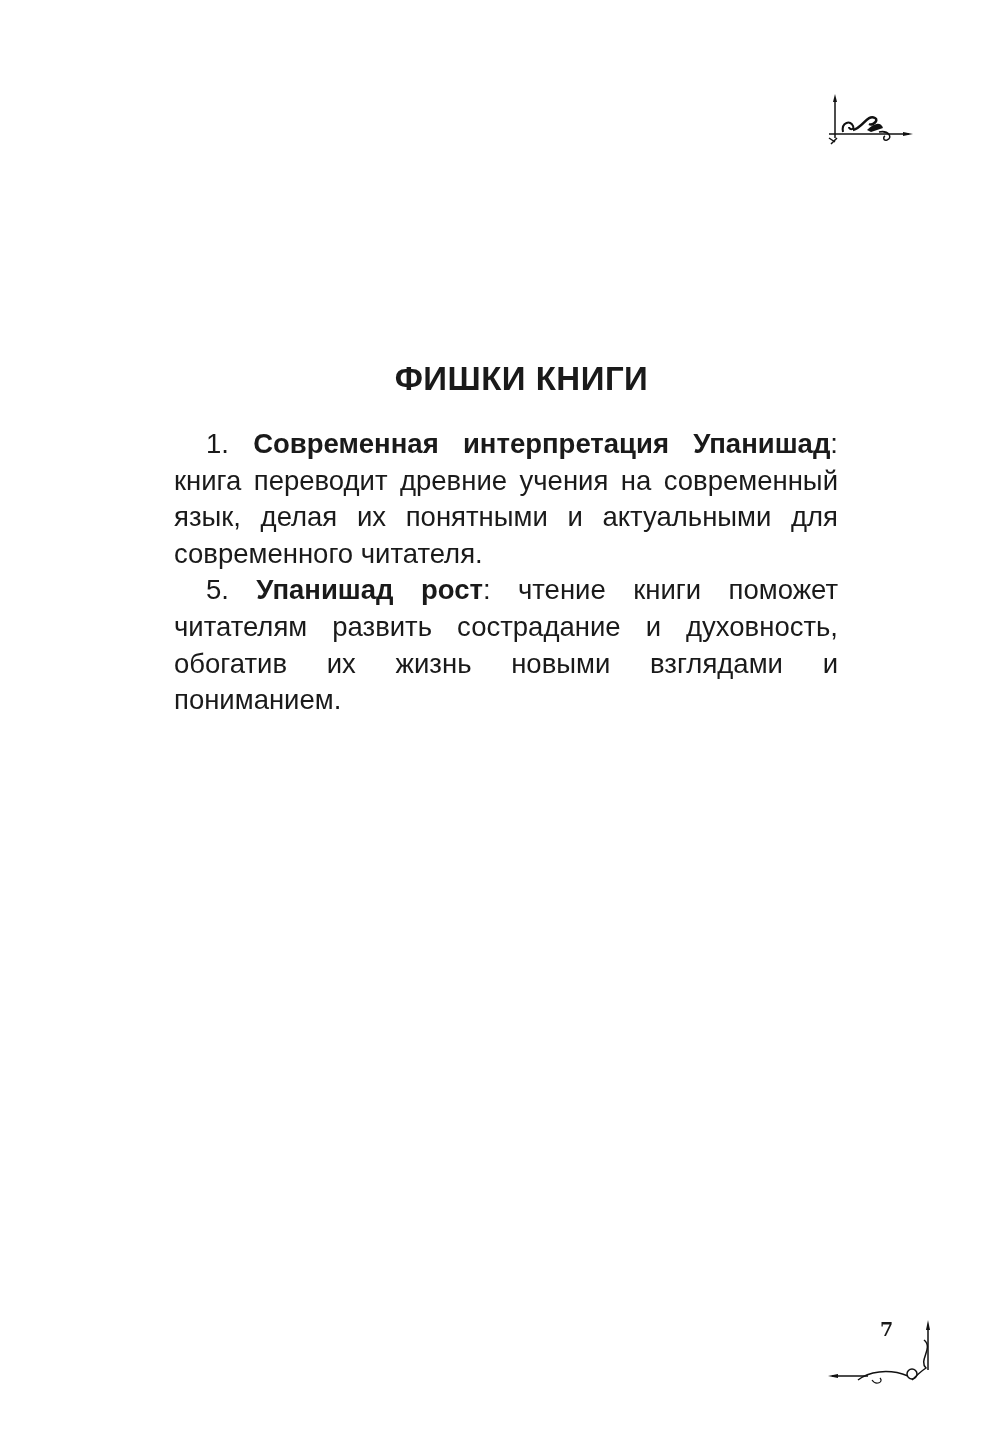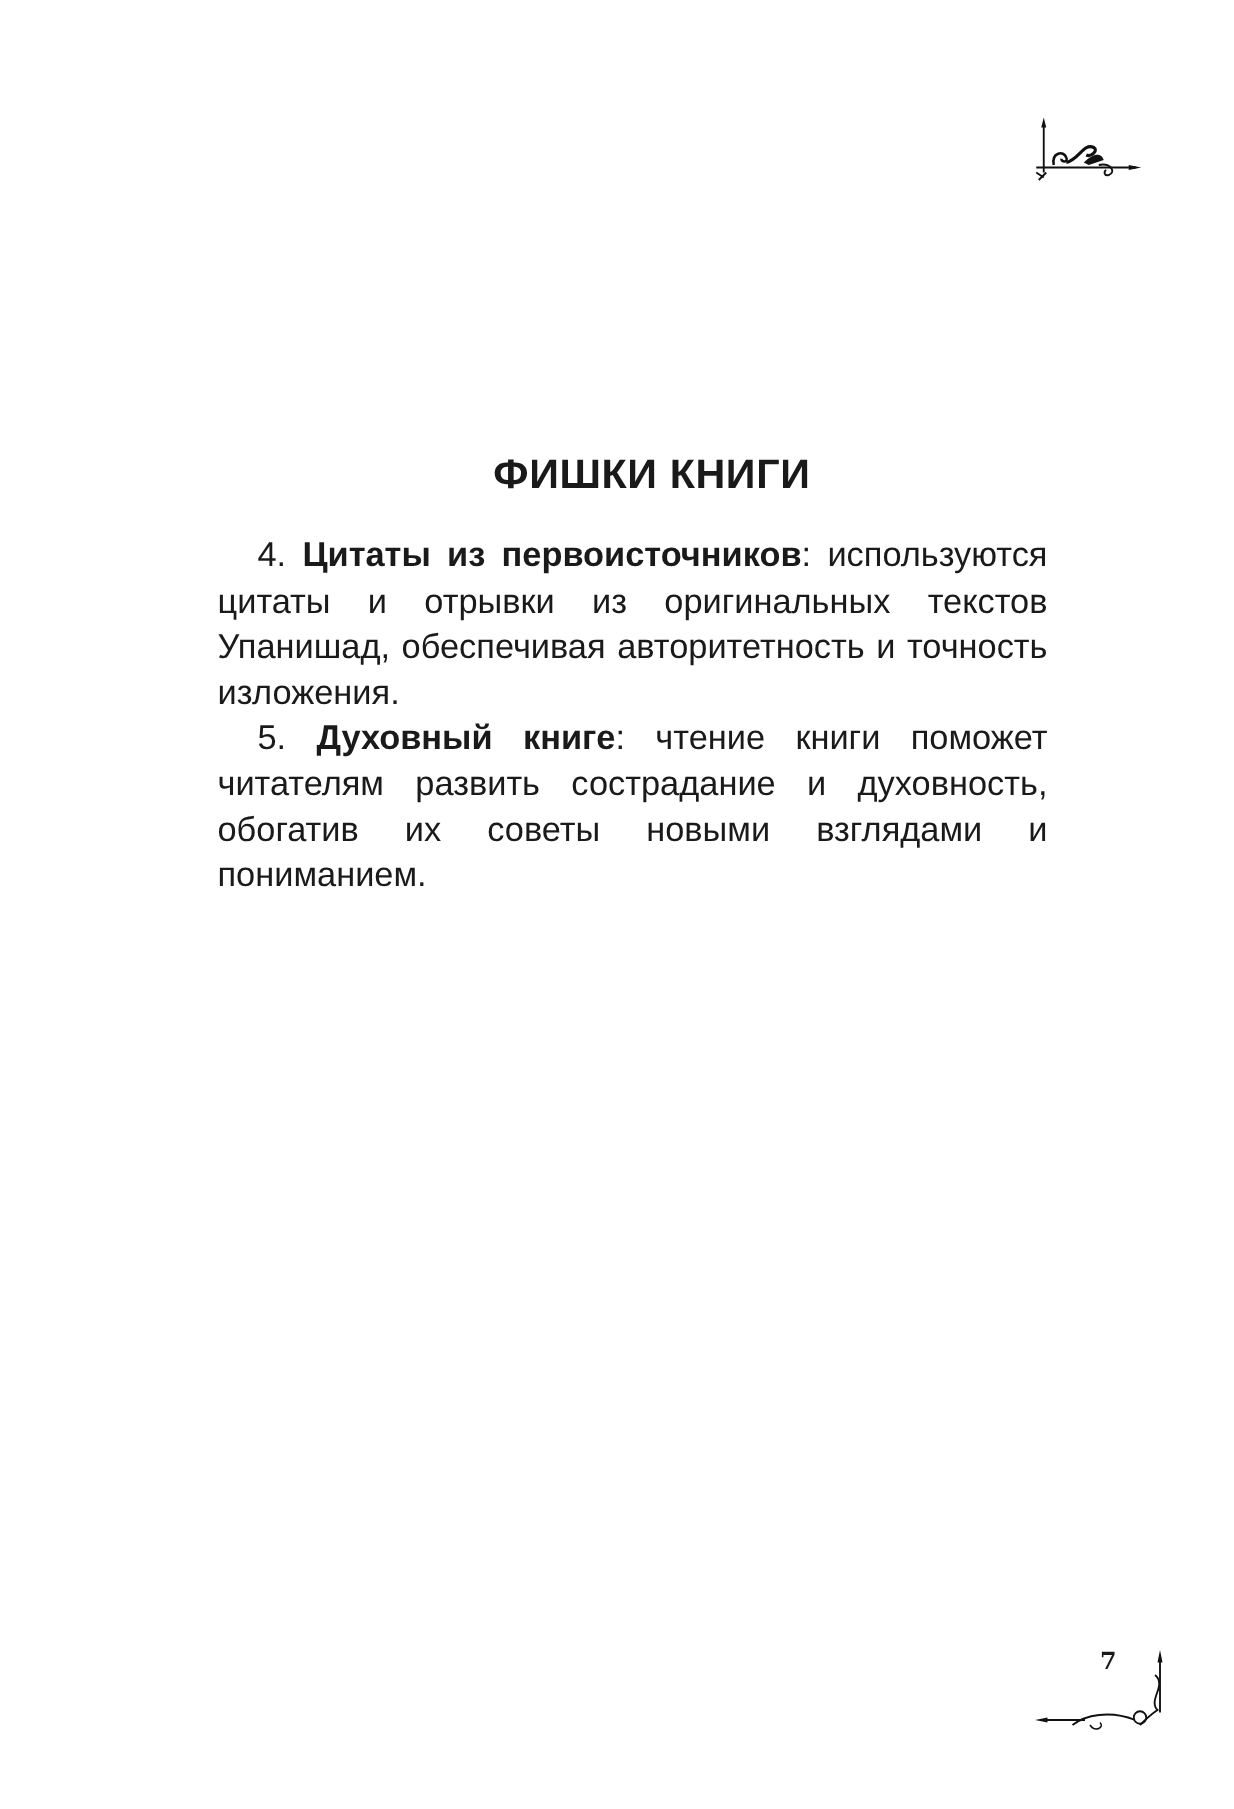--- a/index.html
+++ b/index.html
@@ -28,22 +28,22 @@
     <path d="M20 40 C18 30 28 28 30 34 C32 38 26 38 26 35" fill="none" stroke="#111" stroke-width="2"></path>
     <path d="M30 38 C40 36 44 22 52 26 C56 28 50 34 46 32" fill="none" stroke="#111" stroke-width="2.5"></path>
     <path d="M44 38 C52 30 58 30 60 36 L48 40 Z" fill="#111"></path>
     <path d="M56 40 C66 38 70 46 64 48 C60 49 60 45 62 44" fill="none" stroke="#111" stroke-width="1.5"></path>
     <path d="M6 46 L12 50 M8 52 L14 46" stroke="#111" stroke-width="1.5"></path>
   </svg>
 
   <div class="title">ФИШКИ КНИГИ</div>
 
   <div class="body">
-    <p class="item"><span>4.</span> <b>Цитаты из первоисточников</b><span>: используются цитаты и отрывки из оригинальных текстов Упанишад, обеспечивая авторитетность и точность изложения.</span></p>
-    <p class="item"><span>5.</span> <b>Духовный книге</b><span>: чтение книги поможет читателям развить сострадание и духовность, обогатив их советы новыми взглядами и пониманием.</span></p>
+    <p class="item"><span>1.</span> <b>Современная интерпретация Упанишад</b><span>: книга переводит древние учения на современный язык, делая их понятными и актуальными для современного читателя.</span></p>
+    <p class="item"><span>5.</span> <b>Упанишад рост</b><span>: чтение книги поможет читателям развить сострадание и духовность, обогатив их жизнь новыми взглядами и пониманием.</span></p>
   </div>
 
   <div class="pagenum">7</div>
 
   <svg class="orn-bot" viewBox="0 0 110 70">
     <line x1="100" y1="8" x2="100" y2="50" stroke="#111" stroke-width="1.5"></line>
     <path d="M100 0 L98 10 L102 10 Z" fill="#111"></path>
     <line x1="4" y1="56" x2="40" y2="56" stroke="#111" stroke-width="1.5"></line>
     <path d="M0 56 L10 54 L10 58 Z" fill="#111"></path>
     <path d="M30 60 C40 52 60 48 80 56" fill="none" stroke="#111" stroke-width="1.5"></path>

